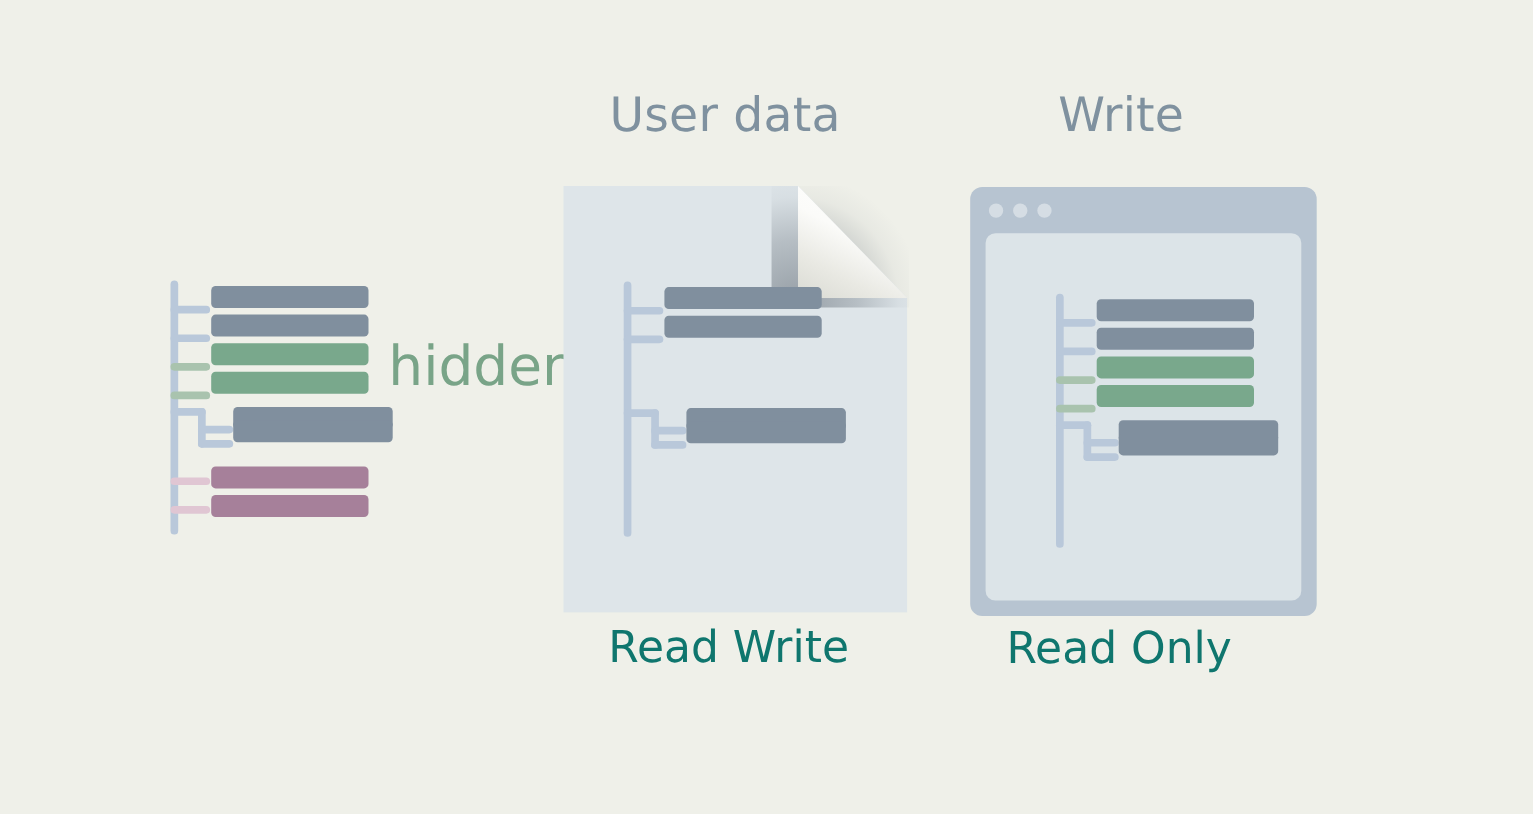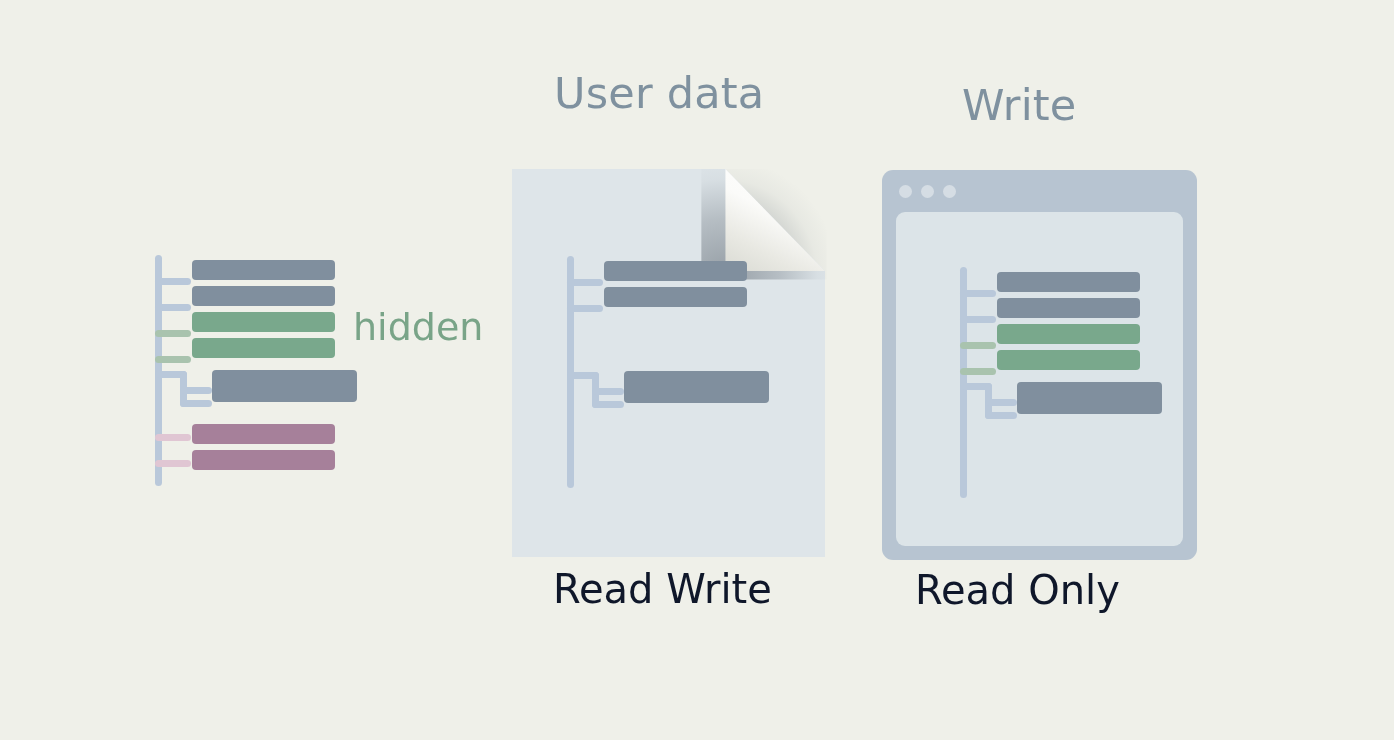--- a/index.html
+++ b/index.html
@@ -23,39 +23,39 @@
   .col-title {
     position: absolute;
     font-size: 43px;
     font-weight: 400;
     color: #7f919f;
     letter-spacing: 0.2px;
     white-space: nowrap;
     line-height: 1;
   }
   #title-structure { left: 188px; top: 86px; }
-  #title-userdata  { left: 554px; top: 72px; }
+  #title-userdata  { left: 554px; top: 84px; }
   #title-output    { left: 962px; top: 84px; }
 
   
   .col-caption {
     position: absolute;
     font-size: 40px;
     font-weight: 400;
-    color: #0f172a;
+    color: #0f766e;
     white-space: nowrap;
     line-height: 1;
   }
   #caption-userdata { left: 553px; top: 569px; }
   #caption-output   { left: 915px; top: 570px; }
 
   
   .side-label {
     position: absolute;
-    font-size: 38px;
+    font-size: 50px;
     font-weight: 400;
     white-space: nowrap;
     line-height: 1;
   }
   #label-hidden   { left: 353px; top: 308px; color: #79a488; }
   #label-disabled { left: 353px; top: 430px; color: #9d2f5d; }
 
   
   .tree { position: absolute; }
   .trunk {

